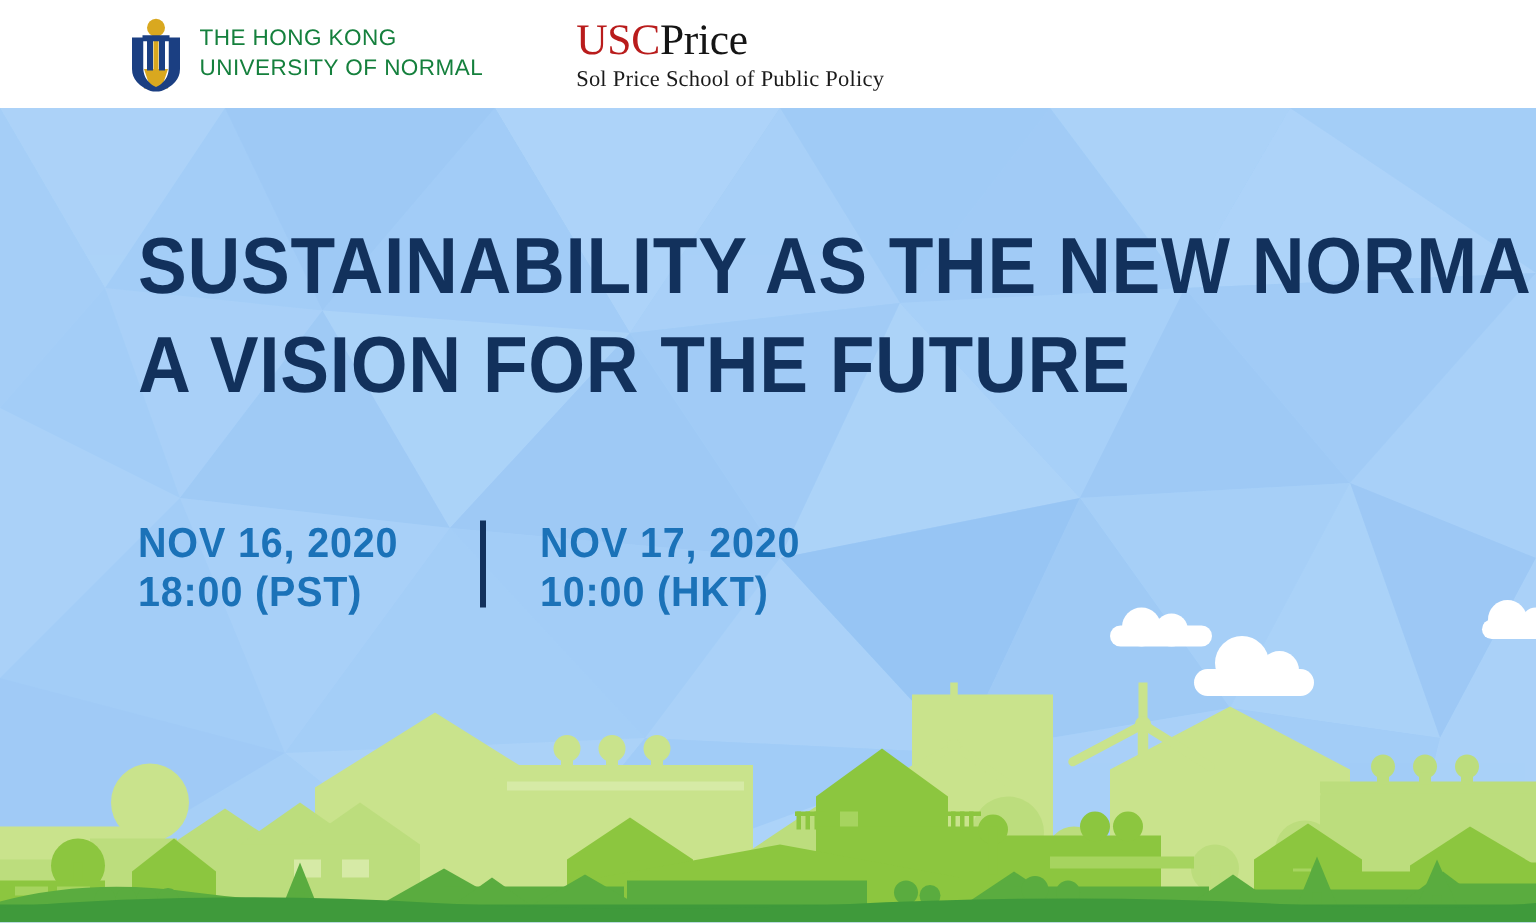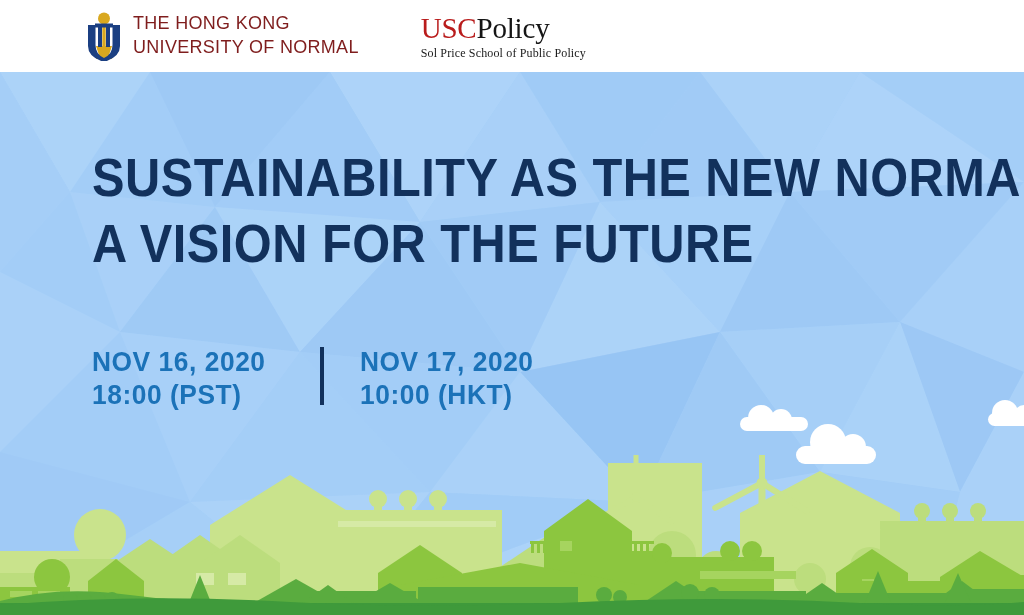--- a/index.html
+++ b/index.html
@@ -19,40 +19,40 @@
     position:absolute; left:0; top:0; width:1024px; height:72px;
     background:#ffffff; z-index:40;
     display:flex; align-items:center;
   }
   .hkust-logo{
     display:flex; align-items:center; margin-left:84px;
   }
   .hkust-mark{ width:40px; height:50px; flex:0 0 40px; }
   .hkust-text{
     margin-left:9px;
-    color:#7f1d1d;
-    font-size:18px;
+    color:#15803d;
+    font-size:15px;
     line-height:1.32;
     letter-spacing:.3px;
     font-weight:400;
     white-space:nowrap;
   }
   .usc-logo{
     margin-left:62px; padding-top:2px;
   }
   .usc-wordmark{
     font-family:"Liberation Serif", serif;
     font-size:29px; line-height:1; letter-spacing:-.2px;
     white-space:nowrap;
   }
   .usc-red{ color:#b91c1c; font-weight:400; }
   .usc-black{ color:#151515; font-weight:400; }
   .usc-sub{
     font-family:"Liberation Serif", serif;
-    font-size:12px; color:#1a1a1a;
+    font-size:15px; color:#1a1a1a;
     margin-top:3px; letter-spacing:.15px;
     white-space:nowrap;
   }
 
   
   .sky{
     position:absolute; left:0; top:72px; width:1024px; height:543px;
     background:linear-gradient(170deg,#a3cdf7 0%,#9fcaf6 40%,#a8d0f8 100%);
     overflow:hidden;
   }
@@ -391,20 +391,20 @@
         <rect x="11" y="12.5" width="18" height="4" fill="#1b3f82"></rect>
       </svg>
       <div class="hkust-text">
         <div>THE HONG KONG</div>
         <div>UNIVERSITY OF NORMAL</div>
       </div>
     </div>
 
     <div class="usc-logo">
       <div class="usc-wordmark">
-        <span class="usc-red">USC</span><span class="usc-black">Policy</span>
+        <span class="usc-red">USC</span><span class="usc-black">Price</span>
       </div>
       <div class="usc-sub">Sol Price School of Public Policy</div>
     </div>
 
   </div>
 
 </div>
 
 </body></html>

